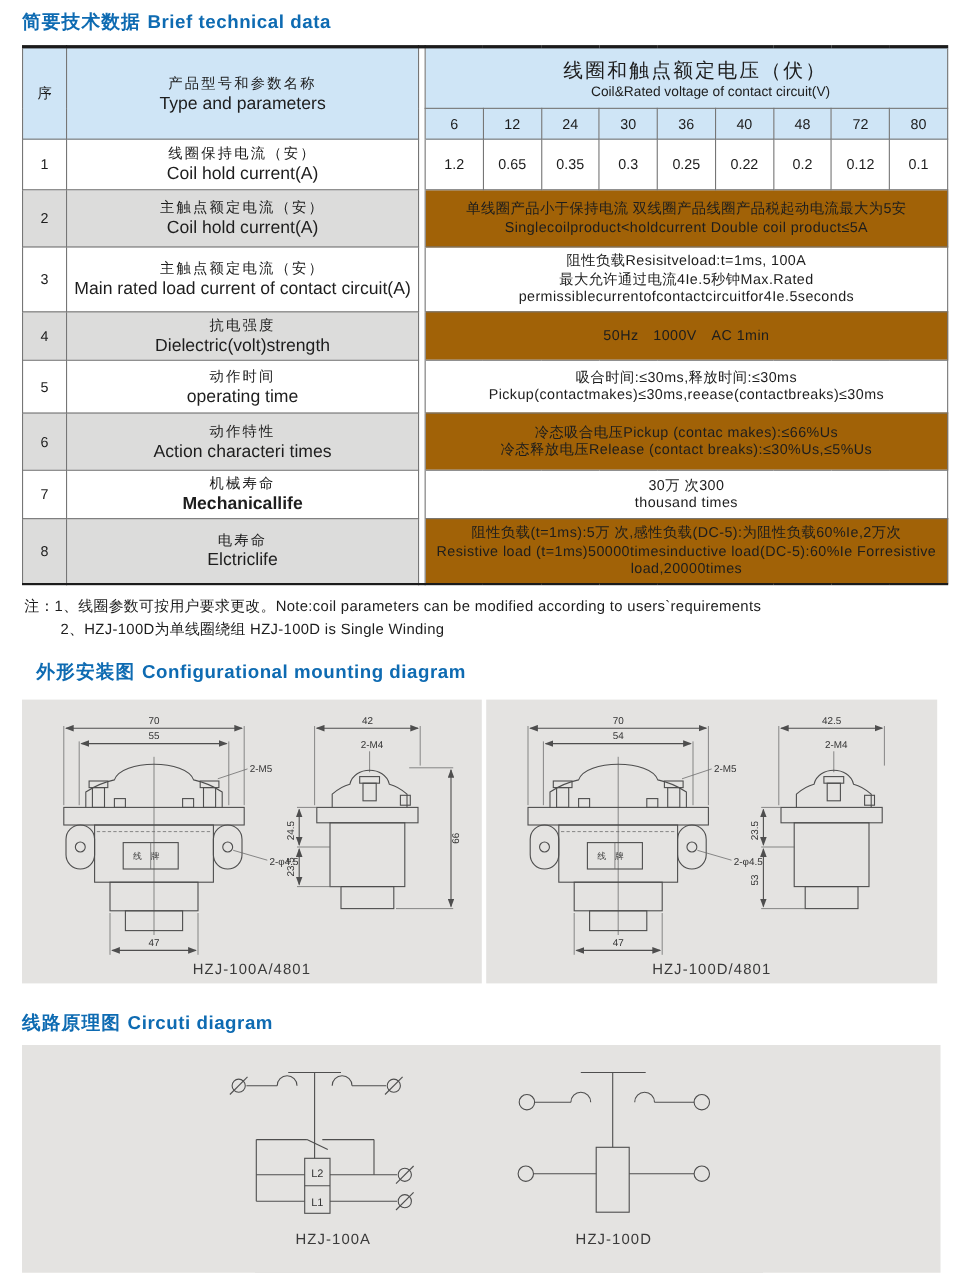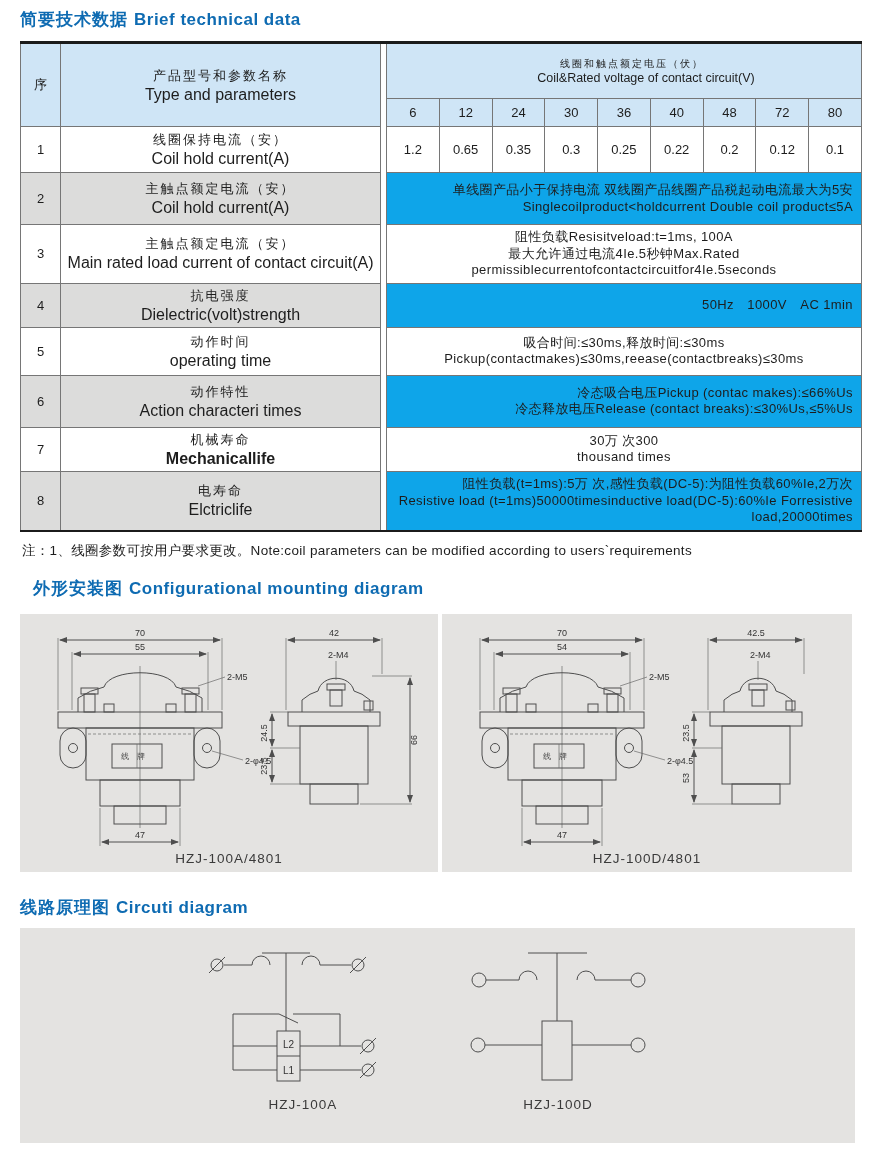--- a/index.html
+++ b/index.html
@@ -11,26 +11,26 @@
   .sec-title .cn { letter-spacing: 1px; margin-right: 6px; }
 
   
   table.spec { border-collapse: collapse; table-layout: fixed; width: 842px; margin-top: 10px;
                border-top: 3px solid #1b1b1b; border-bottom: 2px solid #1b1b1b;
                border-left: 1px solid #6d6d6d; border-right: 1px solid #6d6d6d; }
   table.spec td { border: 1px solid #767676; font-size: 13px; text-align: center; vertical-align: middle; }
   td.gap { border-top: none !important; border-bottom: none !important; background: #ffffff !important; padding: 0; }
   .hd { background: #cfe5f6; }
   .alt td { background: #dcdcdb; }
-  .alt td.vtxt { background: #0ea5e9; text-align: right; }
+  .alt td.vtxt { background: #a16207; }
   .cn { letter-spacing: 2px; }
   .en { letter-spacing: 0; }
   .namecell .cn { display: block; font-size: 13px; }
   .namecell .en { display: block; font-size: 16px; margin-top: 1px; }
-  .vhead .cn { display: block; font-size: 10px; padding-left: 16px; }
+  .vhead .cn { display: block; font-size: 18px; padding-left: 16px; }
   .vhead .en { display: block; font-size: 12.5px; letter-spacing: 0; padding-left: 44px; }
   td.vtxt { text-align: left; padding: 4px 8px; }
   td.vtxt div { font-size: 13px; line-height: 1.28; letter-spacing: 0.4px; }
   td.num { font-size: 13px; }
 
   .notes { margin: 8px 0 0 2px; font-size: 13.5px; line-height: 1.6; letter-spacing: 0.3px; }
   .notes .n2 { padding-left: 33px; }
 
   
   .panel-row { display: flex; gap: 4px; margin-top: 14px; }
@@ -206,20 +206,21 @@
         <div>阻性负载(t=1ms):5万 次,感性负载(DC-5):为阻性负载60%Ie,2万次</div>
         <div>Resistive load (t=1ms)50000timesinductive load(DC-5):60%Ie Forresistive</div>
         <div>load,20000times</div>
       </td>
     </tr>
   </tbody>
     </table>
 
   <div class="notes">
     <div class="n1">注：1、线圈参数可按用户要求更改。Note:coil parameters can be modified according to users`requirements</div>
+    <div class="n2">2、HZJ-100D为单线圈绕组  HZJ-100D is Single Winding</div>
   </div>
 
   <div class="sec-title mt-sec">
     <span class="cn">外形安装图</span><span>Configurational mounting diagram</span>
   </div>
 
   <div class="panel-row">
 
     <div class="panel p-mount">
       <svg width="418" height="258" viewBox="0 0 418 258">

